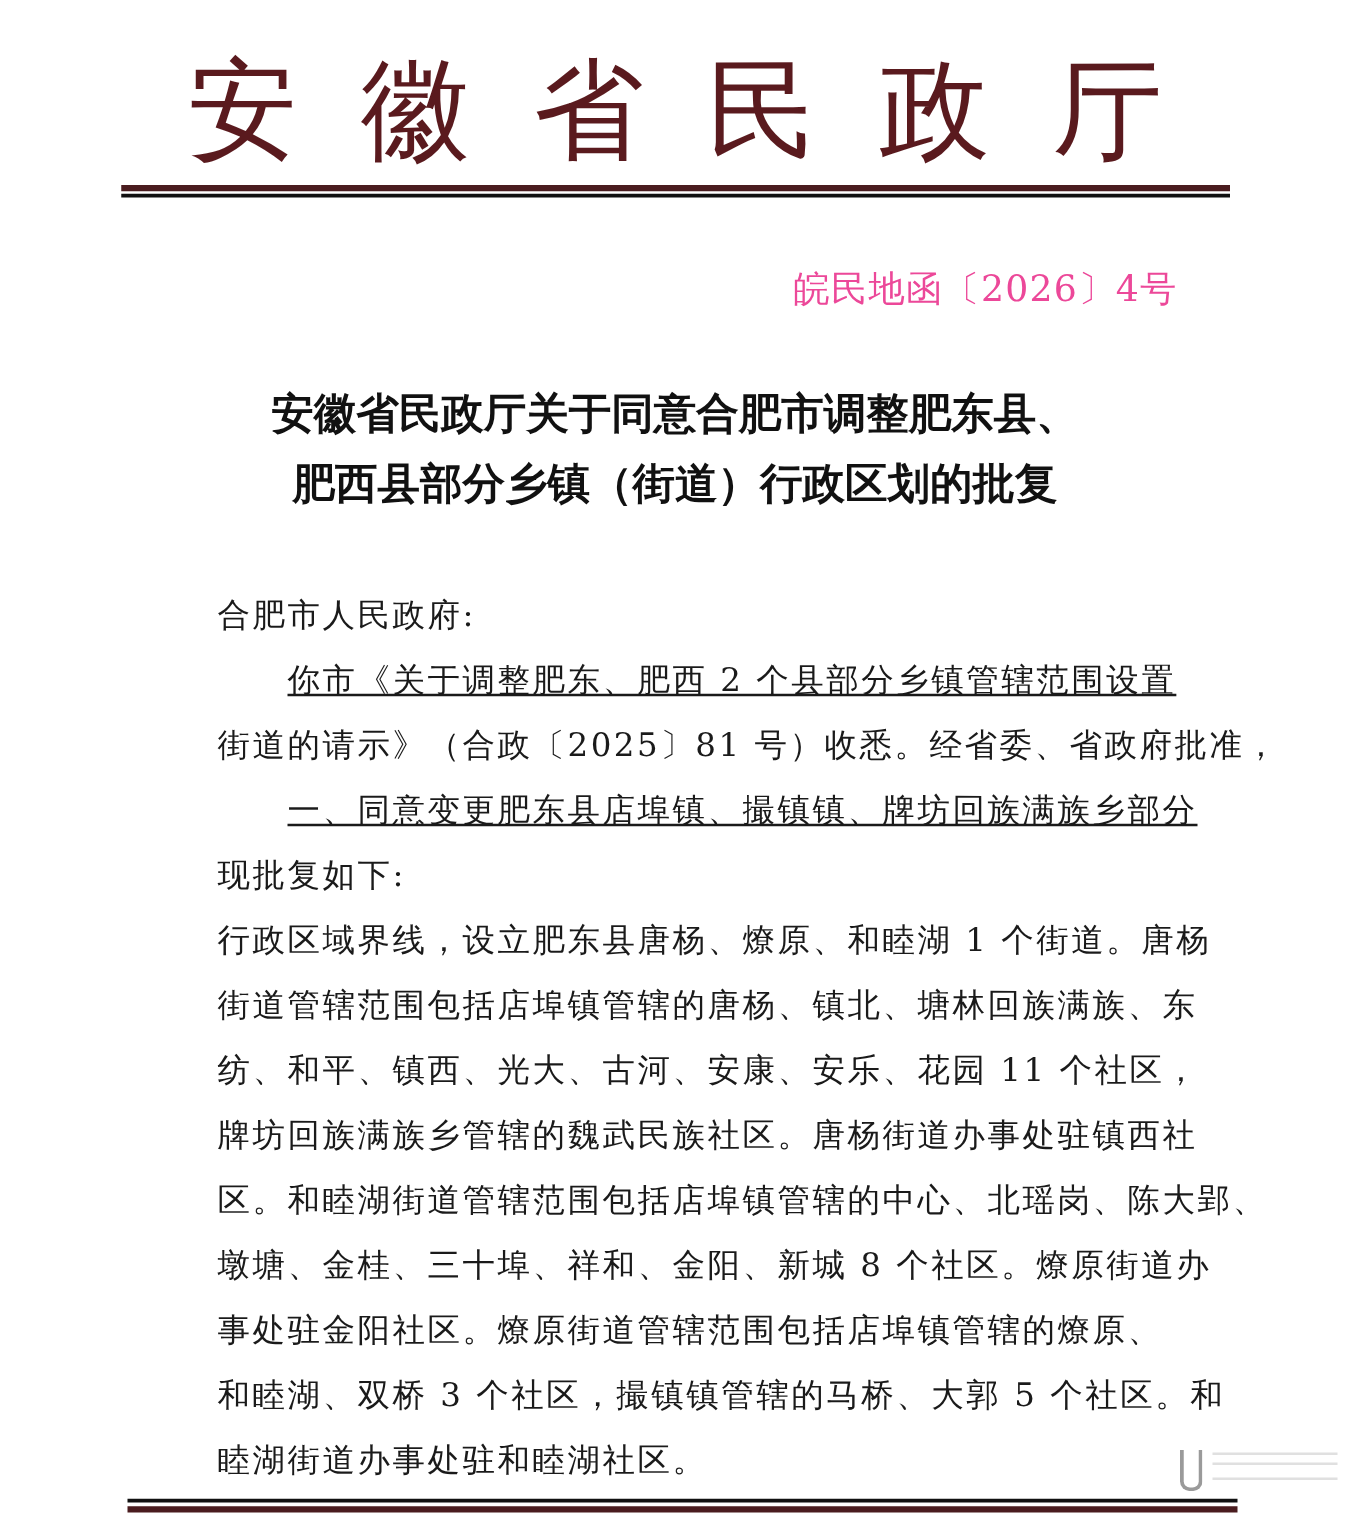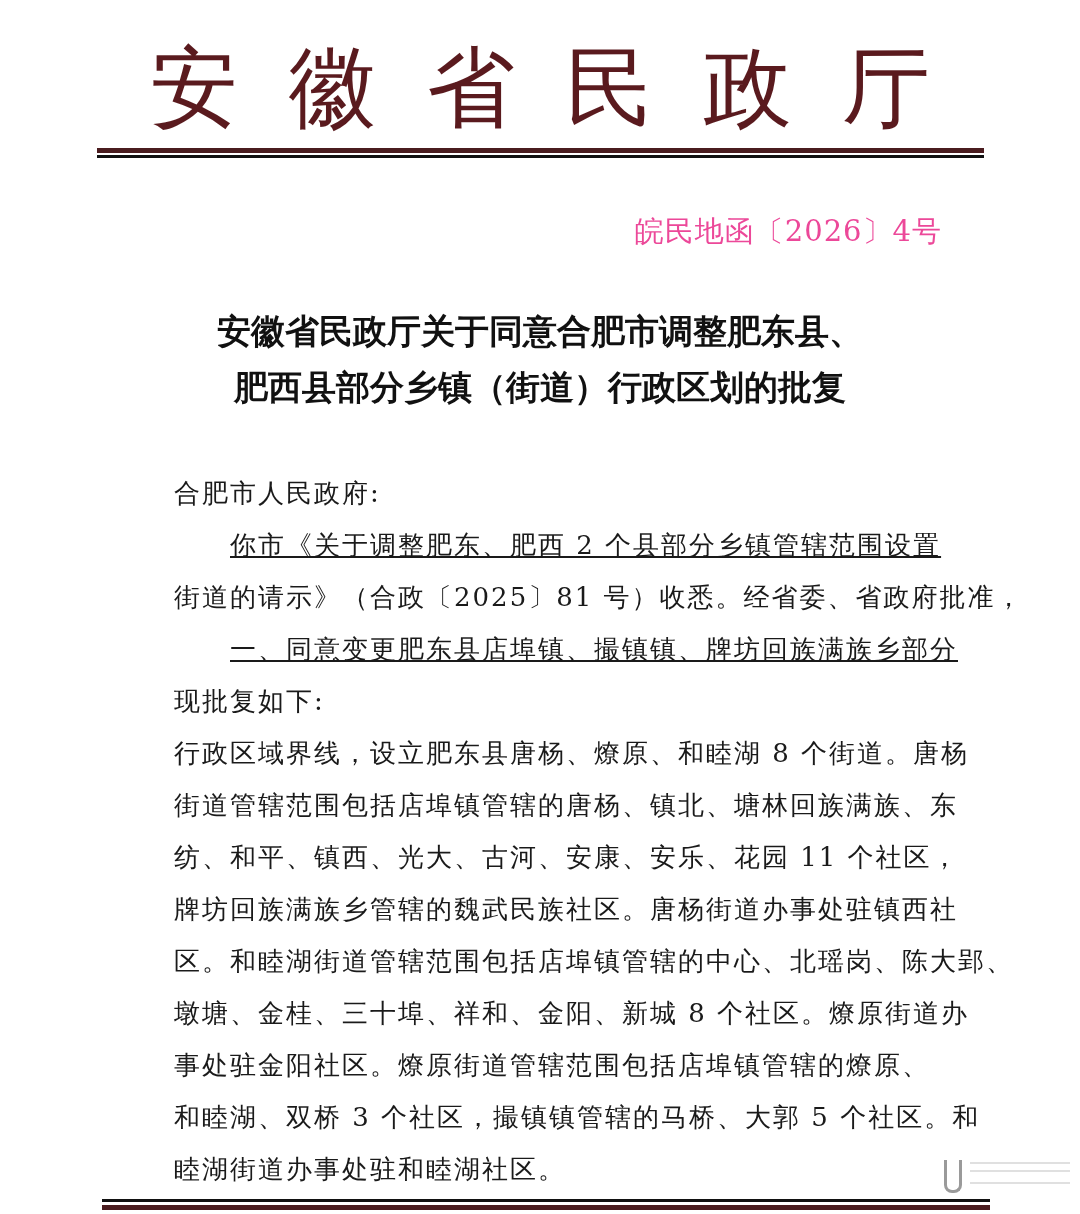--- a/index.html
+++ b/index.html
@@ -65,21 +65,21 @@
   <div>安徽省民政厅关于同意合肥市调整肥东县、</div>
   <div>肥西县部分乡镇（街道）行政区划的批复</div>
 </div>
 
 <div class="body-text">
   <div class="line">合肥市人民政府:</div>
   <div class="line indent">你市《关于调整肥东、肥西 2 个县部分乡镇管辖范围设置</div>
   <div class="line">街道的请示》（合政〔2025〕81 号）收悉。经省委、省政府批准，</div>
   <div class="line indent">一、同意变更肥东县店埠镇、撮镇镇、牌坊回族满族乡部分</div>
   <div class="line">现批复如下:</div>
-  <div class="line">行政区域界线，设立肥东县唐杨、燎原、和睦湖 8 个街道。唐杨</div>
+  <div class="line">行政区域界线，设立肥东县唐杨、燎原、和睦湖 1 个街道。唐杨</div>
   <div class="line">街道管辖范围包括店埠镇管辖的唐杨、镇北、塘林回族满族、东</div>
   <div class="line">纺、和平、镇西、光大、古河、安康、安乐、花园 11 个社区，</div>
   <div class="line">牌坊回族满族乡管辖的魏武民族社区。唐杨街道办事处驻镇西社</div>
   <div class="line">区。和睦湖街道管辖范围包括店埠镇管辖的中心、北瑶岗、陈大郢、</div>
   <div class="line">墩塘、金桂、三十埠、祥和、金阳、新城 8 个社区。燎原街道办</div>
   <div class="line">事处驻金阳社区。燎原街道管辖范围包括店埠镇管辖的燎原、</div>
   <div class="line">和睦湖、双桥 3 个社区，撮镇镇管辖的马桥、大郭 5 个社区。和</div>
   <div class="line">睦湖街道办事处驻和睦湖社区。</div>
 </div>
 

